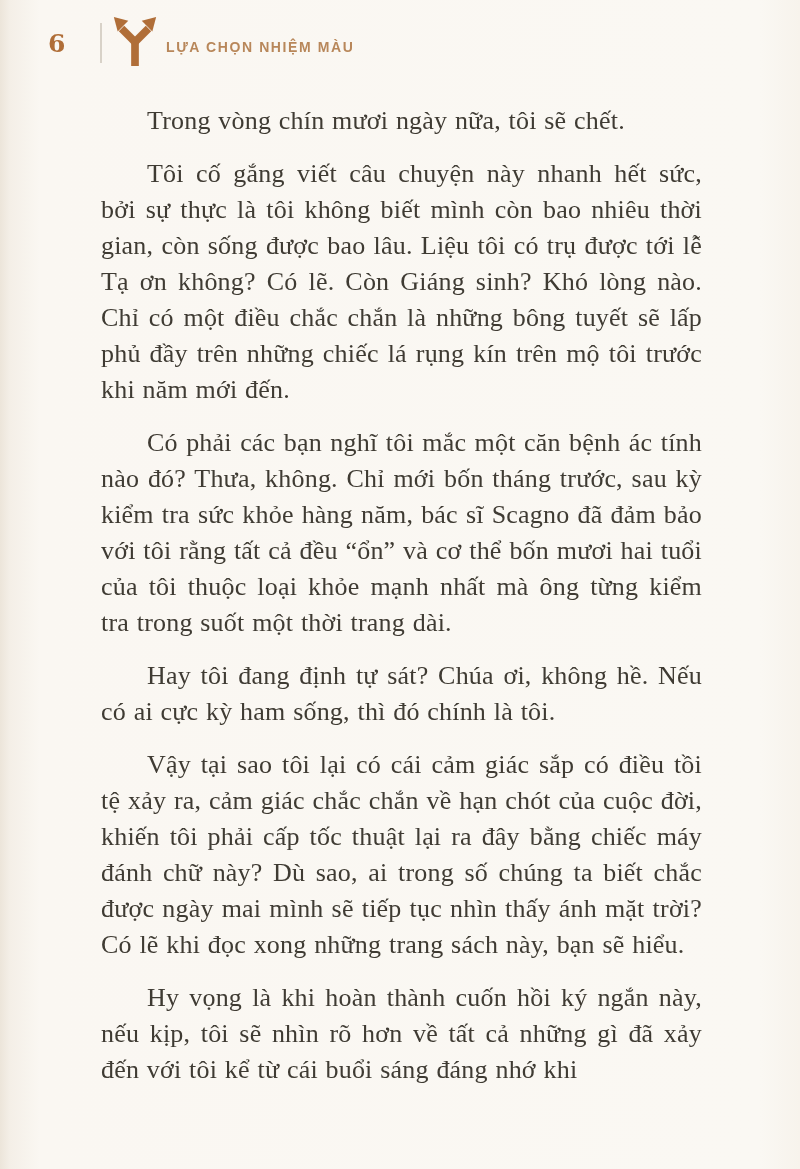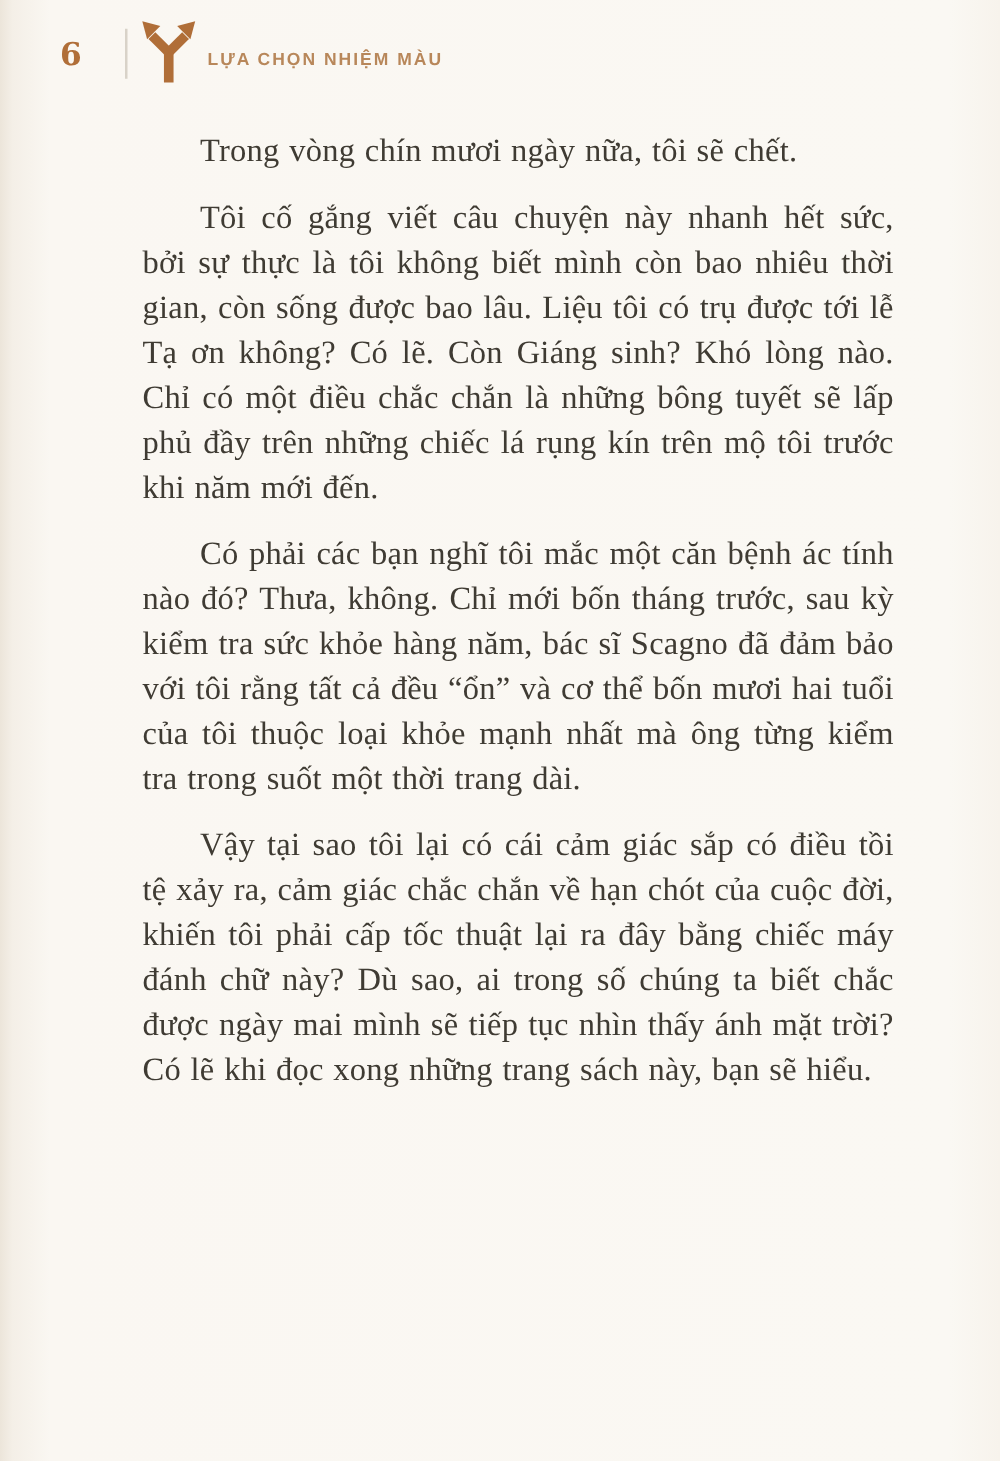--- a/index.html
+++ b/index.html
@@ -54,21 +54,21 @@
     letter-spacing: 1.6px;
     color: #b8875a;
     margin-left: 6px;
     margin-top: 8px;
     text-transform: uppercase;
   }
   
   .page-body {
     position: absolute;
     top: 103px;
-    left: 114px;
+    left: 101px;
     width: 601px;
   }
   .page-body p {
     font-size: 26px;
     line-height: 36px;
     color: #3f3b33;
     text-align: justify;
     text-indent: 46px;
     margin-bottom: 17px;
     letter-spacing: 0.2px;
@@ -94,16 +94,18 @@
         <polygon points="48,3 44,18 33,7" fill="#b06e38"></polygon>
       </svg>
     </span>
     <span class="book-title">LỰA CHỌN NHIỆM MÀU</span>
   </header>
 
   <main class="page-body">
     <p>Trong vòng chín mươi ngày nữa, tôi sẽ chết.</p>
     <p>Tôi cố gắng viết câu chuyện này nhanh hết sức, bởi sự thực là tôi không biết mình còn bao nhiêu thời gian, còn sống được bao lâu. Liệu tôi có trụ được tới lễ Tạ ơn không? Có lẽ. Còn Giáng sinh? Khó lòng nào. Chỉ có một điều chắc chắn là những bông tuyết sẽ lấp phủ đầy trên những chiếc lá rụng kín trên mộ tôi trước khi năm mới đến.</p>
     <p>Có phải các bạn nghĩ tôi mắc một căn bệnh ác tính nào đó? Thưa, không. Chỉ mới bốn tháng trước, sau kỳ kiểm tra sức khỏe hàng năm, bác sĩ Scagno đã đảm bảo với tôi rằng tất cả đều “ổn” và cơ thể bốn mươi hai tuổi của tôi thuộc loại khỏe mạnh nhất mà ông từng kiểm tra trong suốt một thời trang dài.</p>
+    <p>Hay tôi đang định tự sát? Chúa ơi, không hề. Nếu có ai cực kỳ ham sống, thì đó chính là tôi.</p>
     <p>Vậy tại sao tôi lại có cái cảm giác sắp có điều tồi tệ xảy ra, cảm giác chắc chắn về hạn chót của cuộc đời, khiến tôi phải cấp tốc thuật lại ra đây bằng chiếc máy đánh chữ này? Dù sao, ai trong số chúng ta biết chắc được ngày mai mình sẽ tiếp tục nhìn thấy ánh mặt trời? Có lẽ khi đọc xong những trang sách này, bạn sẽ hiểu.</p>
+    <p>Hy vọng là khi hoàn thành cuốn hồi ký ngắn này, nếu kịp, tôi sẽ nhìn rõ hơn về tất cả những gì đã xảy đến với tôi kể từ cái buổi sáng đáng nhớ khi</p>
   </main>
 
 </div>
 
 </body></html>

